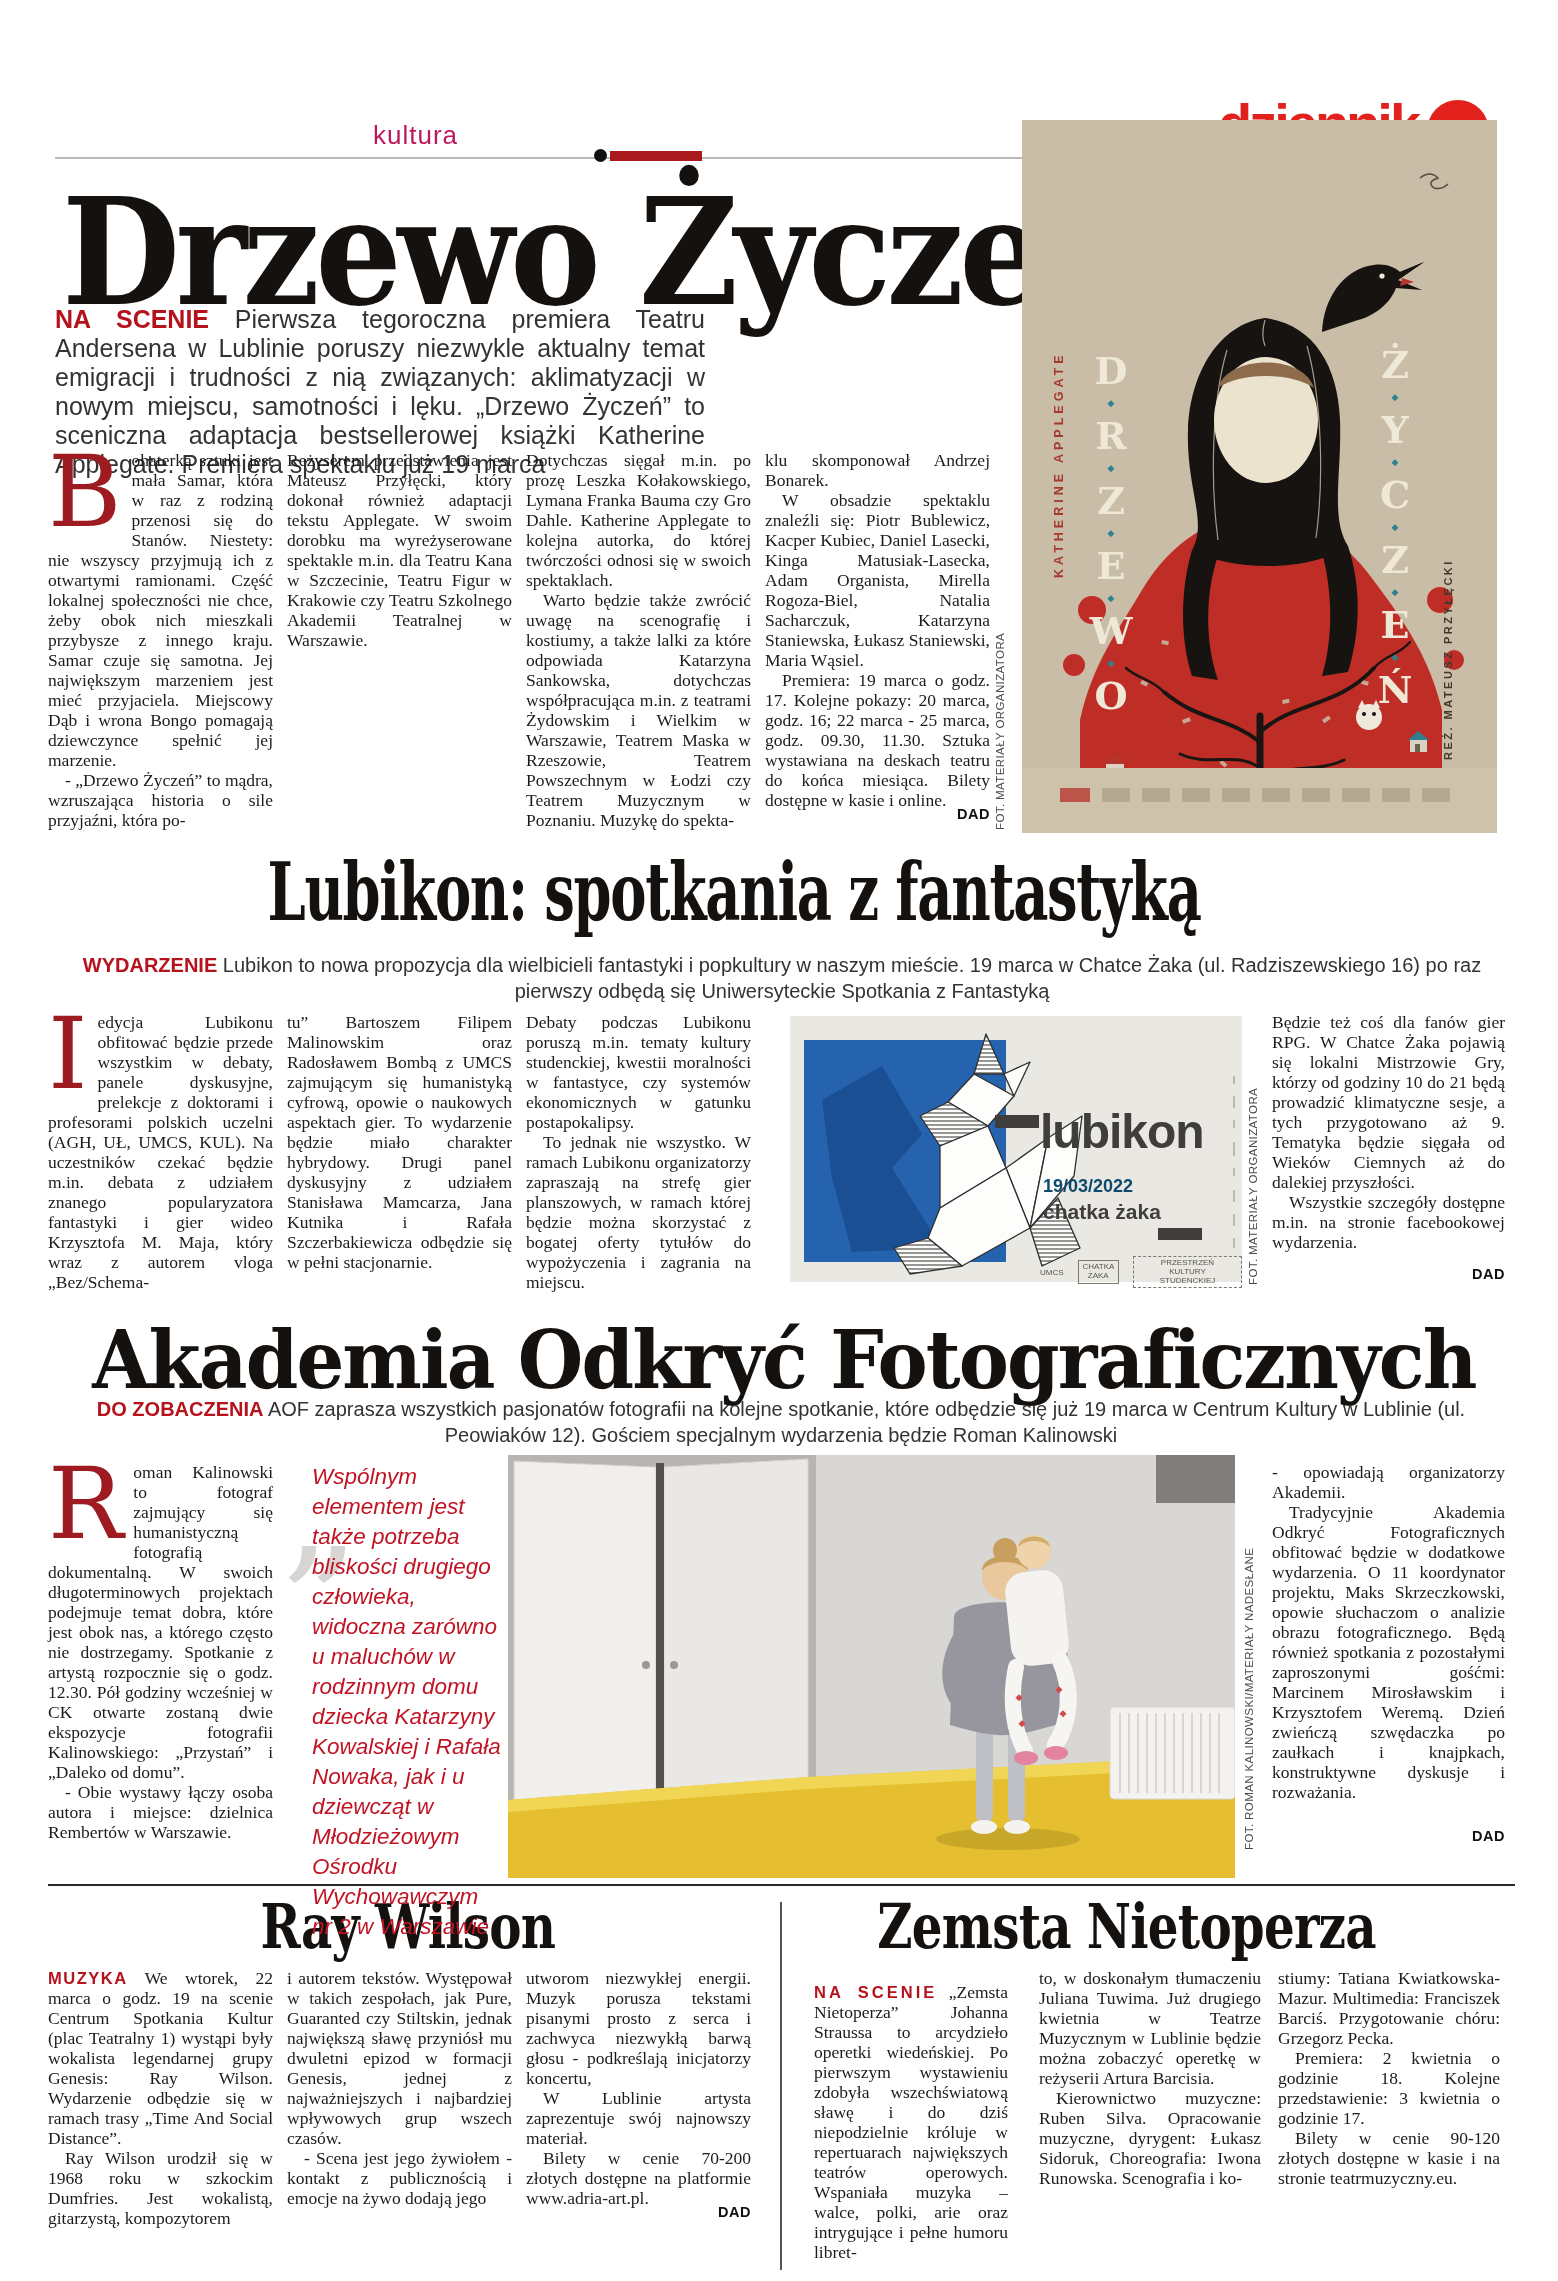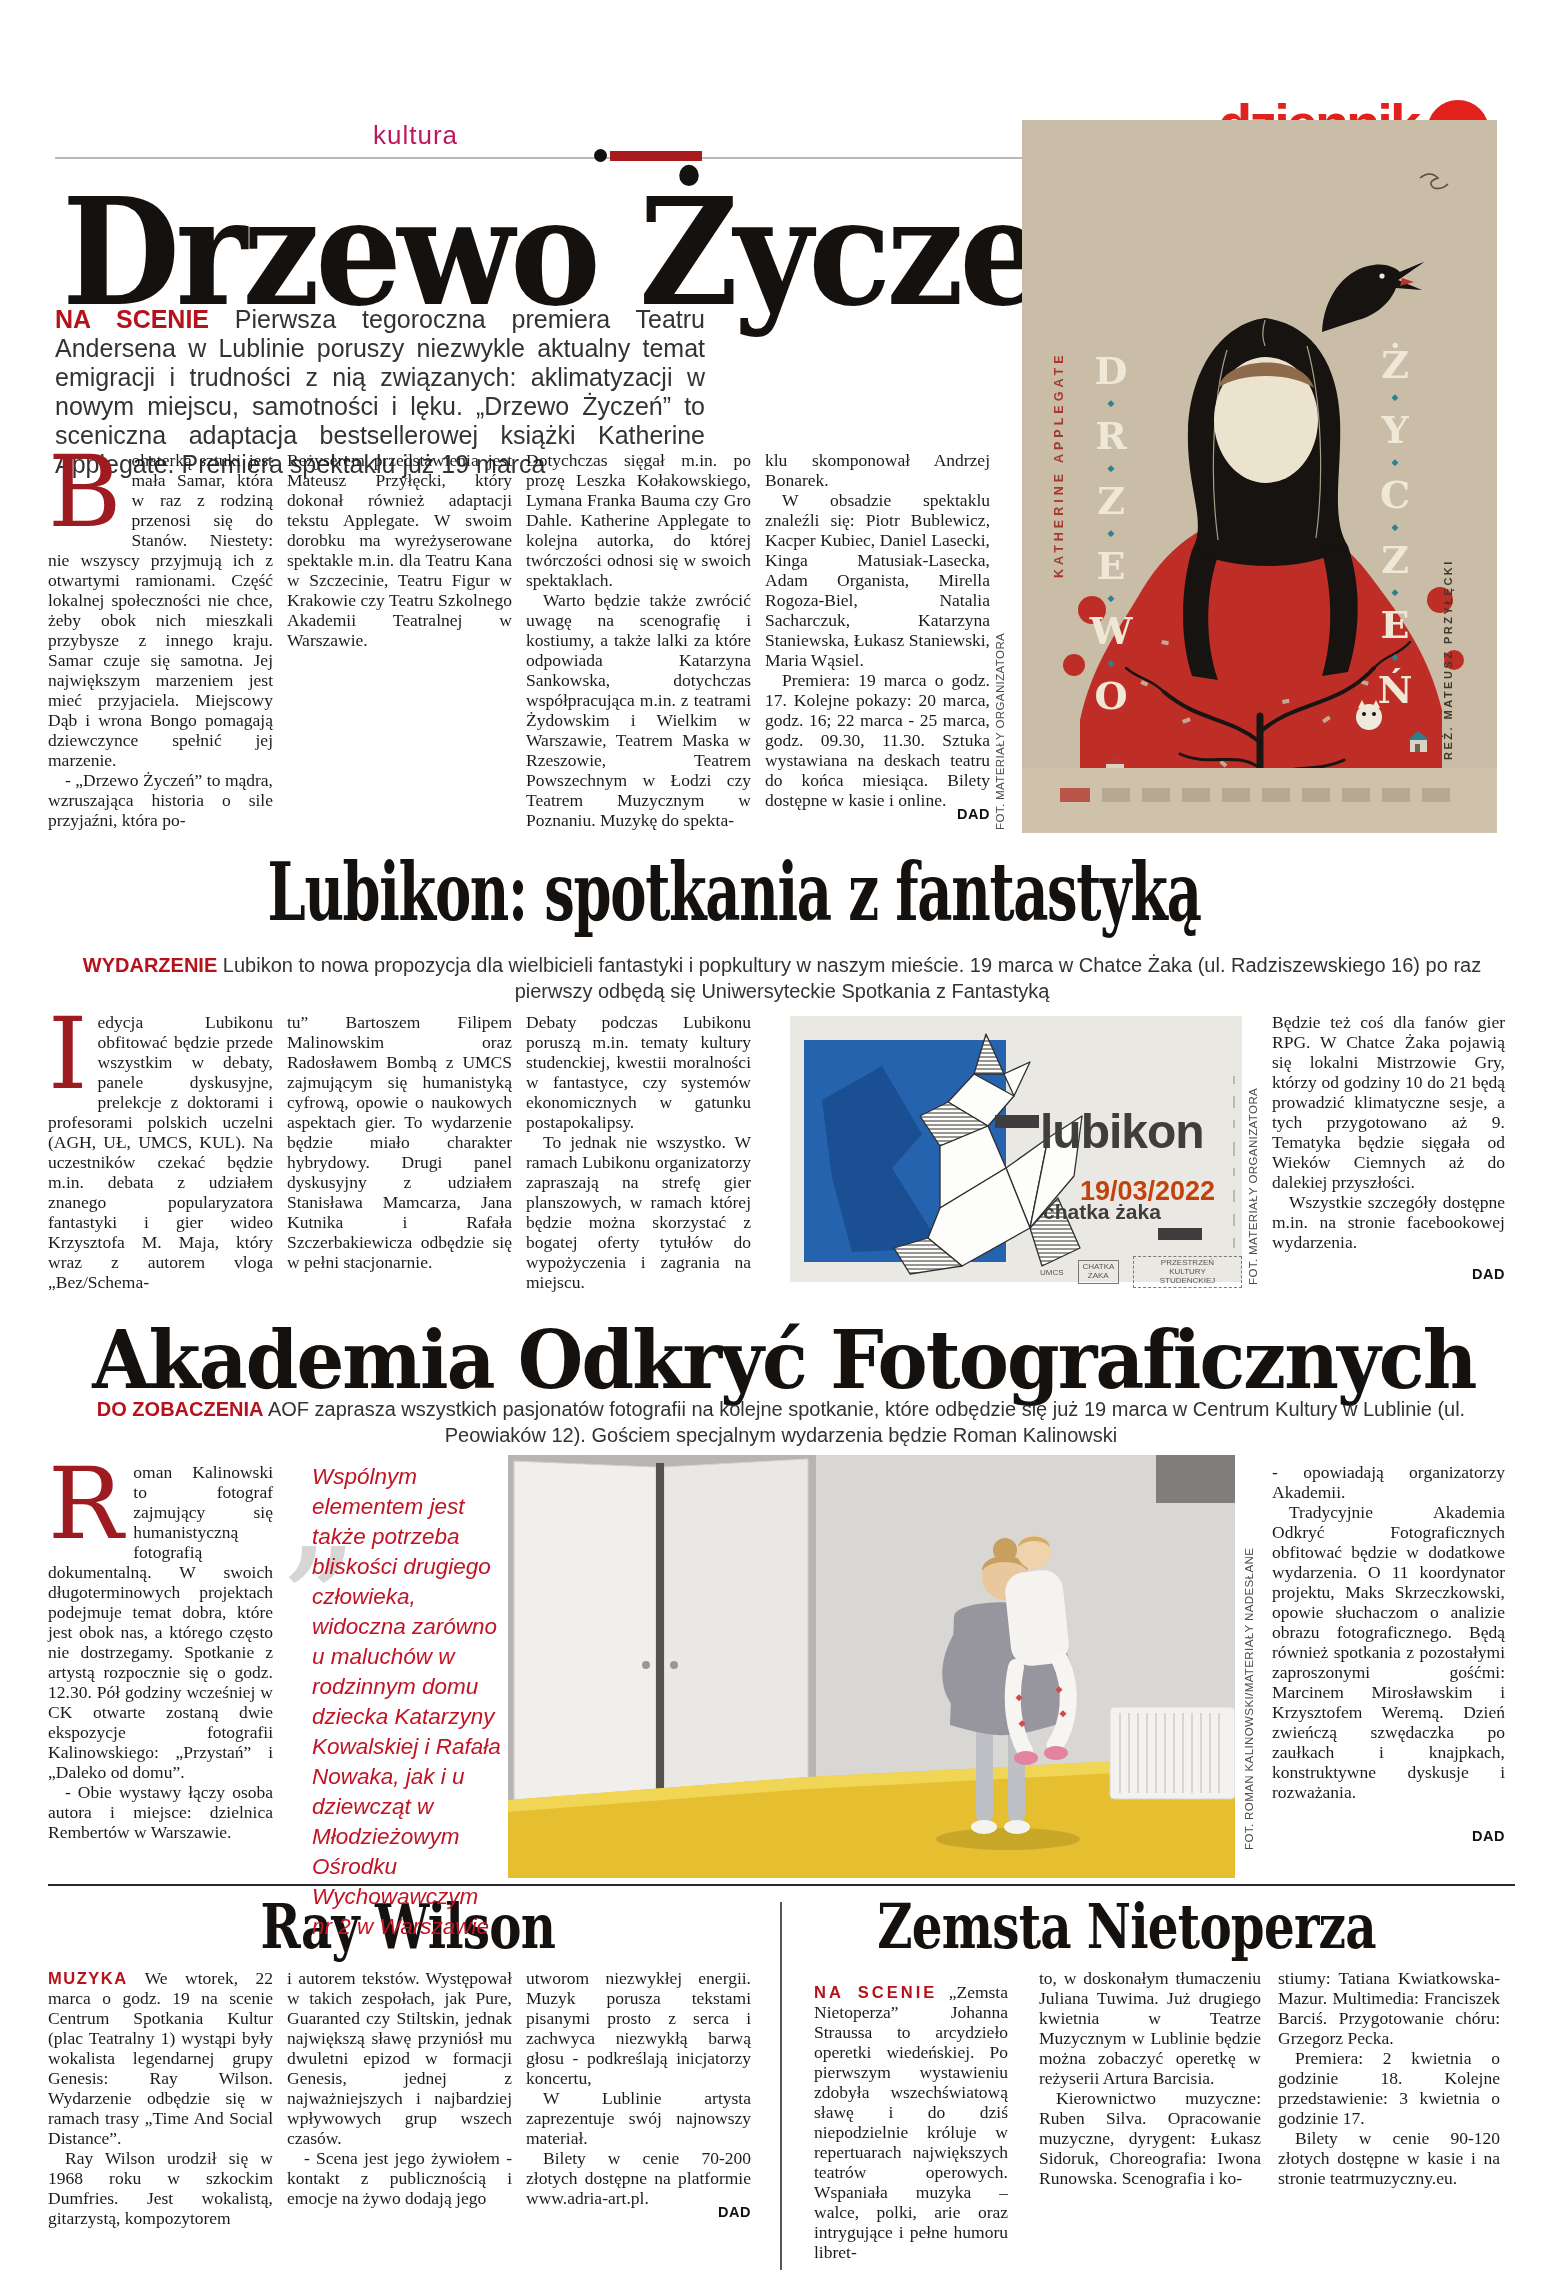--- a/index.html
+++ b/index.html
@@ -97,21 +97,21 @@
                  font-family:"Liberation Sans",sans-serif; white-space:nowrap; }
   .poster-author { left:30px; top:228px; height:230px; color:#a5392e; font-size:12.5px; letter-spacing:4px; font-weight:bold; }
   .poster-director { left:420px; top:360px; height:280px; color:#3f382e; font-size:11px; letter-spacing:2.5px; font-weight:bold; }
 
   
   .lubikon { top:1016px; left:790px; width:452px; height:266px; background:#eae8e2; }
   .lub-title { position:absolute; left:250px; top:92px; font-family:"Liberation Sans",sans-serif;
                font-weight:bold; font-size:48px; letter-spacing:-1px; color:#3f3e3c; line-height:1; }
   .lub-dash { position:absolute; left:205px; top:99px; width:44px; height:13px; background:#3f3e3c; }
   .lub-date { position:absolute; left:253px; top:160px; font-family:"Liberation Sans",sans-serif;
-              font-weight:bold; font-size:27px; color:#c2410c;margin-left:37px; }
+              font-weight:bold; font-size:18px; color:#0c4a6e; }
   .lub-venue { position:absolute; left:253px; top:184px; font-family:"Liberation Sans",sans-serif;
                font-weight:bold; font-size:21px; color:#3f3e3c; }
   .lub-rect2 { position:absolute; left:368px; top:212px; width:44px; height:12px; background:#3f3e3c; }
   .lub-logos { position:absolute; left:250px; top:240px; display:flex; gap:14px; align-items:center;
                font-family:"Liberation Sans",sans-serif; font-size:8px; color:#55544f; }
   .lub-logo-box { border:1px solid #7a7974; padding:2px 4px; text-align:center; line-height:1.1; }
   .lub-logo-dash { border:1px dashed #7a7974; padding:2px 16px; text-align:center; line-height:1.1; }
 
   
   .aof-photo { top:1455px; left:508px; width:727px; height:423px; }

